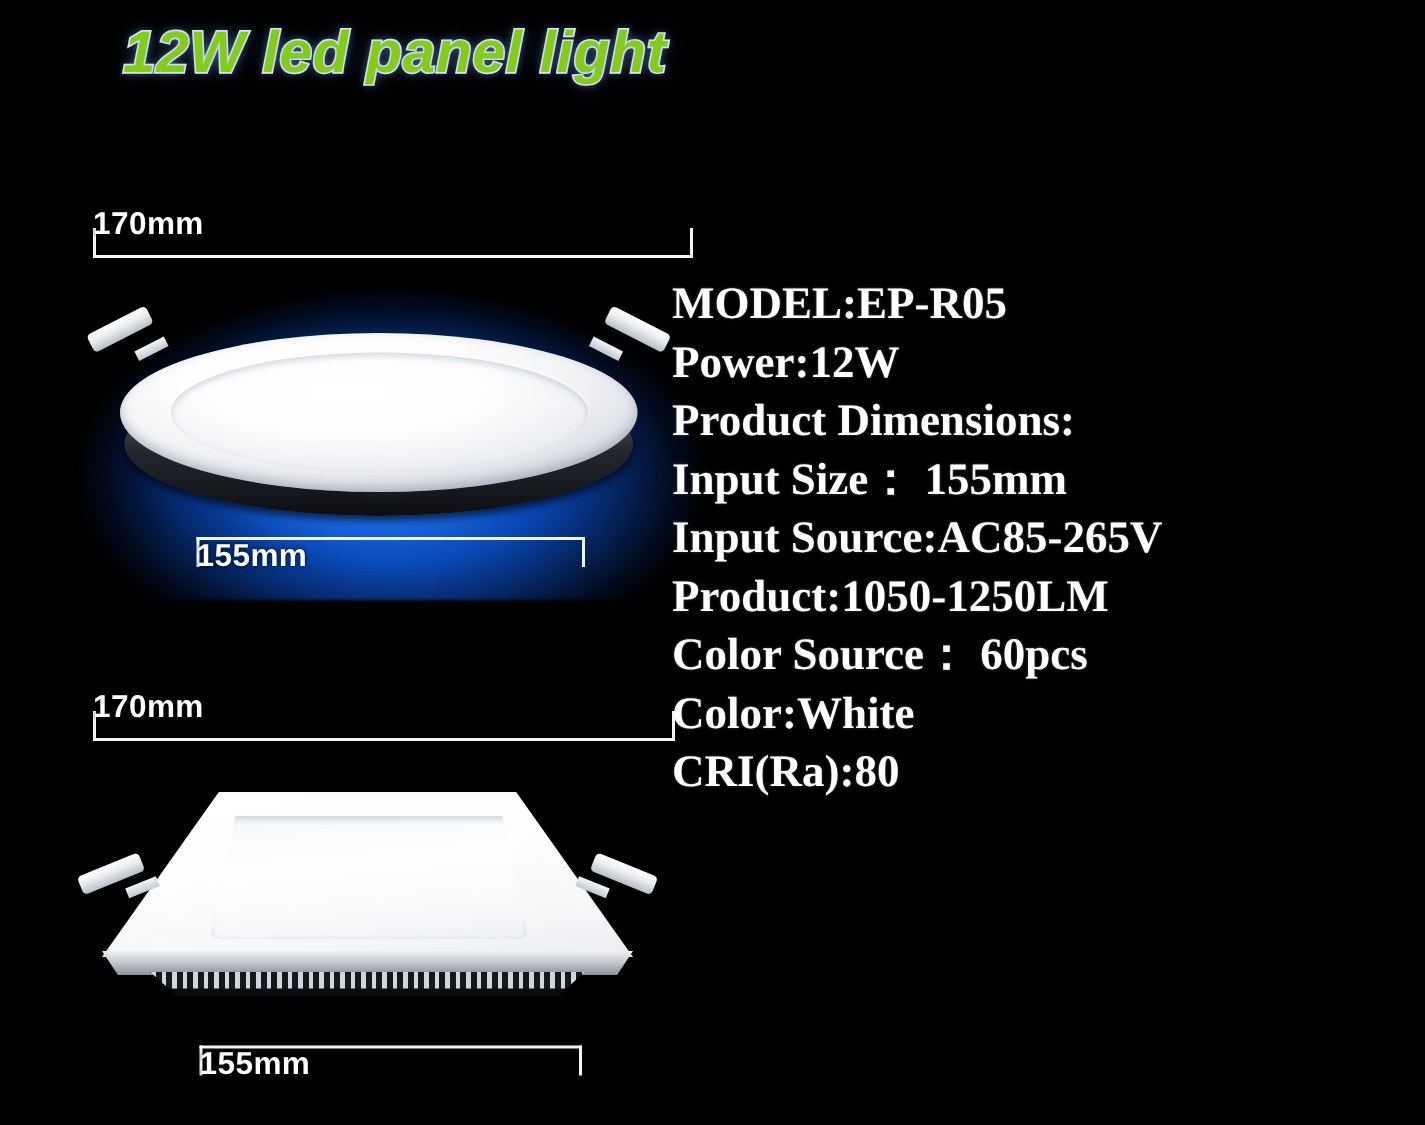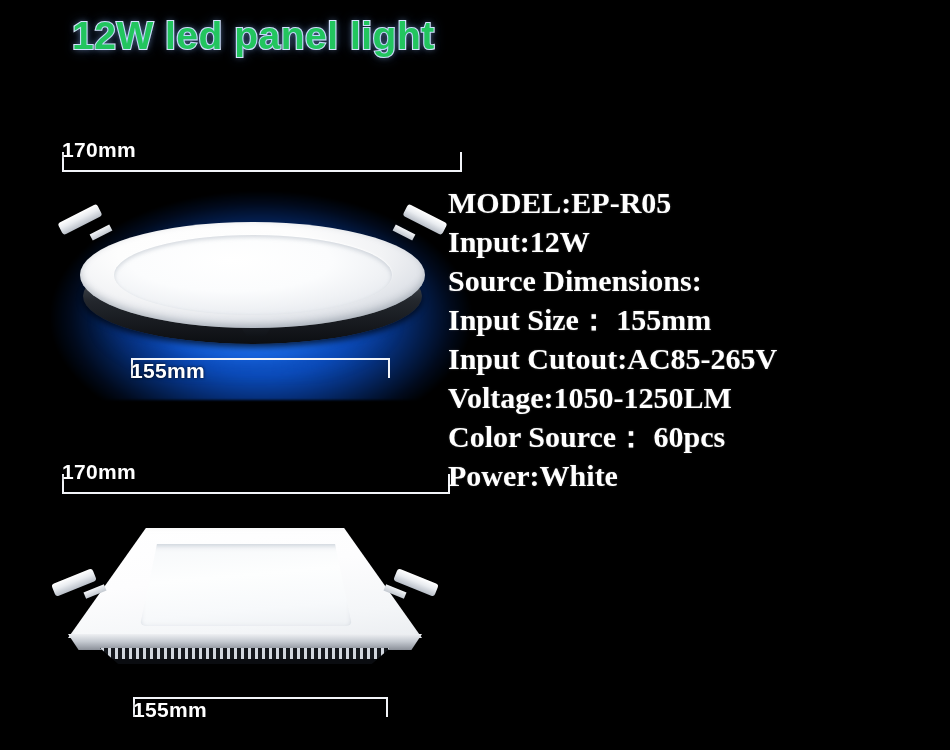--- a/index.html
+++ b/index.html
@@ -12,33 +12,34 @@
     width: 950px;
     height: 750px;
     background: #000000;
     overflow: hidden;
     font-family: "Liberation Sans", sans-serif;
   }
 
   
   .title {
     position: absolute;
-    left: 72px;
+    left: 82px;
     top: 14px;
     font-family: "Liberation Sans", sans-serif;
     font-size: 39px;
     font-weight: bold;
     letter-spacing: 0.5px;
-    color: #22c55e;
+    color: #84cc16;
     -webkit-text-stroke: 2.2px #e8f0ff;
     paint-order: stroke fill;
     text-shadow:
       0 0 6px rgba(160,195,255,0.55),
       0 0 14px rgba(80,140,235,0.35);
     white-space: nowrap;
+    font-style: italic;
   }
 
   
   .glow-round {
     position: absolute;
     left: 36px;
     top: 170px;
     width: 450px;
     height: 230px;
     background:
@@ -316,22 +317,23 @@
 
   <div class="dim cap-down label-below" style="left:133px; top:697px; width:255px;">
     <div class="bar"></div>
     <div class="cap left"></div>
     <div class="cap right"></div>
     <div class="dlabel">155mm</div>
   </div>
 
   <div class="specs">
     <div class="spec-line">MODEL:EP-R05</div>
-    <div class="spec-line">Input:12W</div>
-    <div class="spec-line">Source Dimensions:</div>
+    <div class="spec-line">Power:12W</div>
+    <div class="spec-line">Product Dimensions:</div>
     <div class="spec-line">Input Size：  155mm</div>
-    <div class="spec-line">Input Cutout:AC85-265V</div>
-    <div class="spec-line">Voltage:1050-1250LM</div>
+    <div class="spec-line">Input Source:AC85-265V</div>
+    <div class="spec-line">Product:1050-1250LM</div>
     <div class="spec-line">Color Source：  60pcs</div>
-    <div class="spec-line">Power:White</div>
+    <div class="spec-line">Color:White</div>
+    <div class="spec-line">CRI(Ra):80</div>
   </div>
 
 </div>
 
 </body></html>

